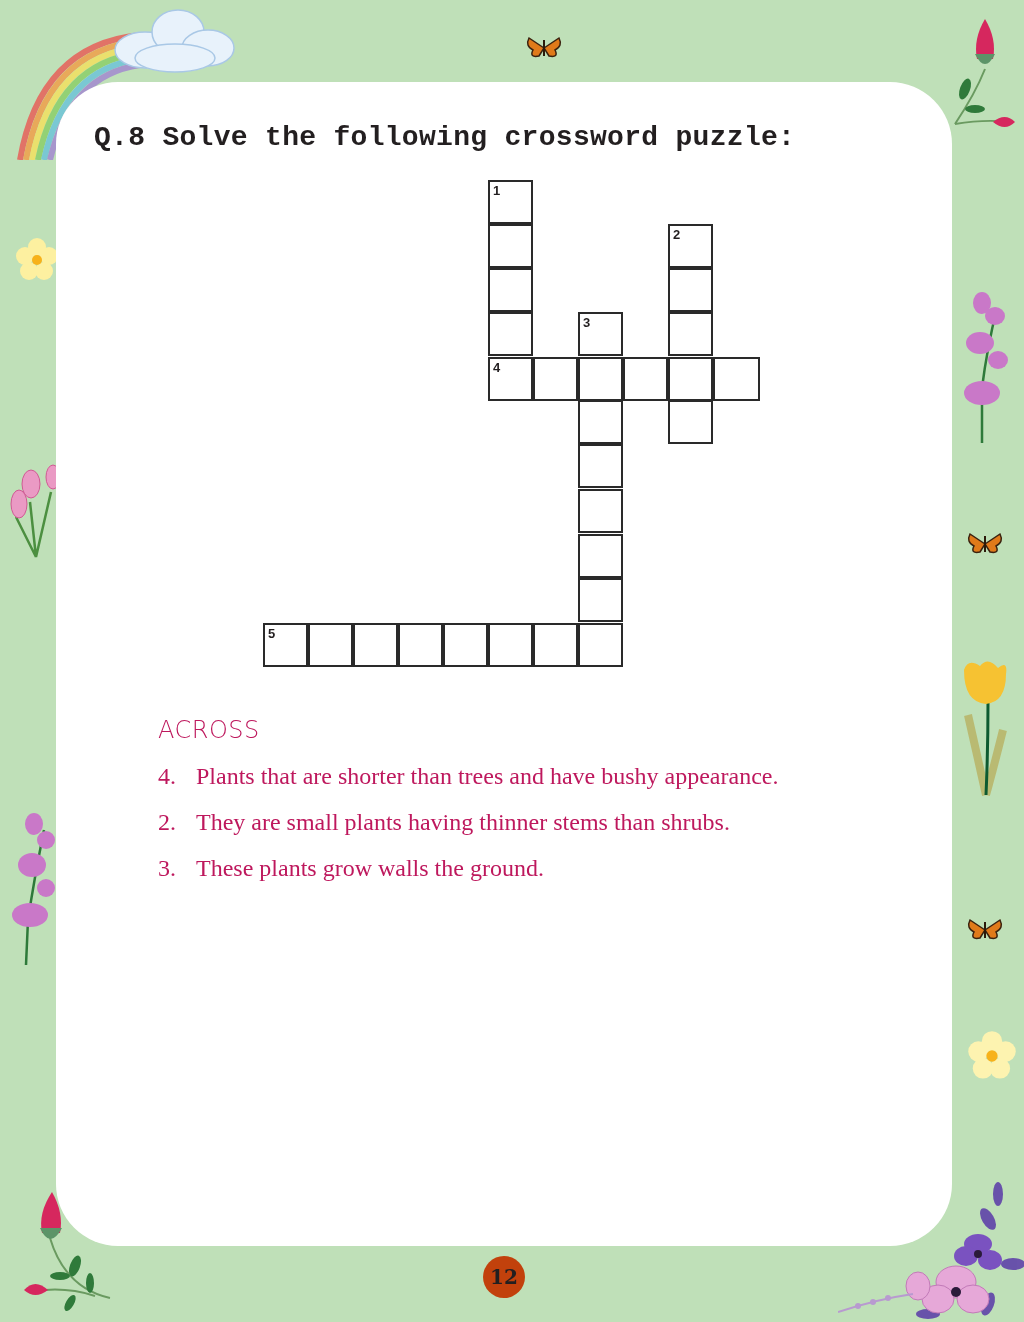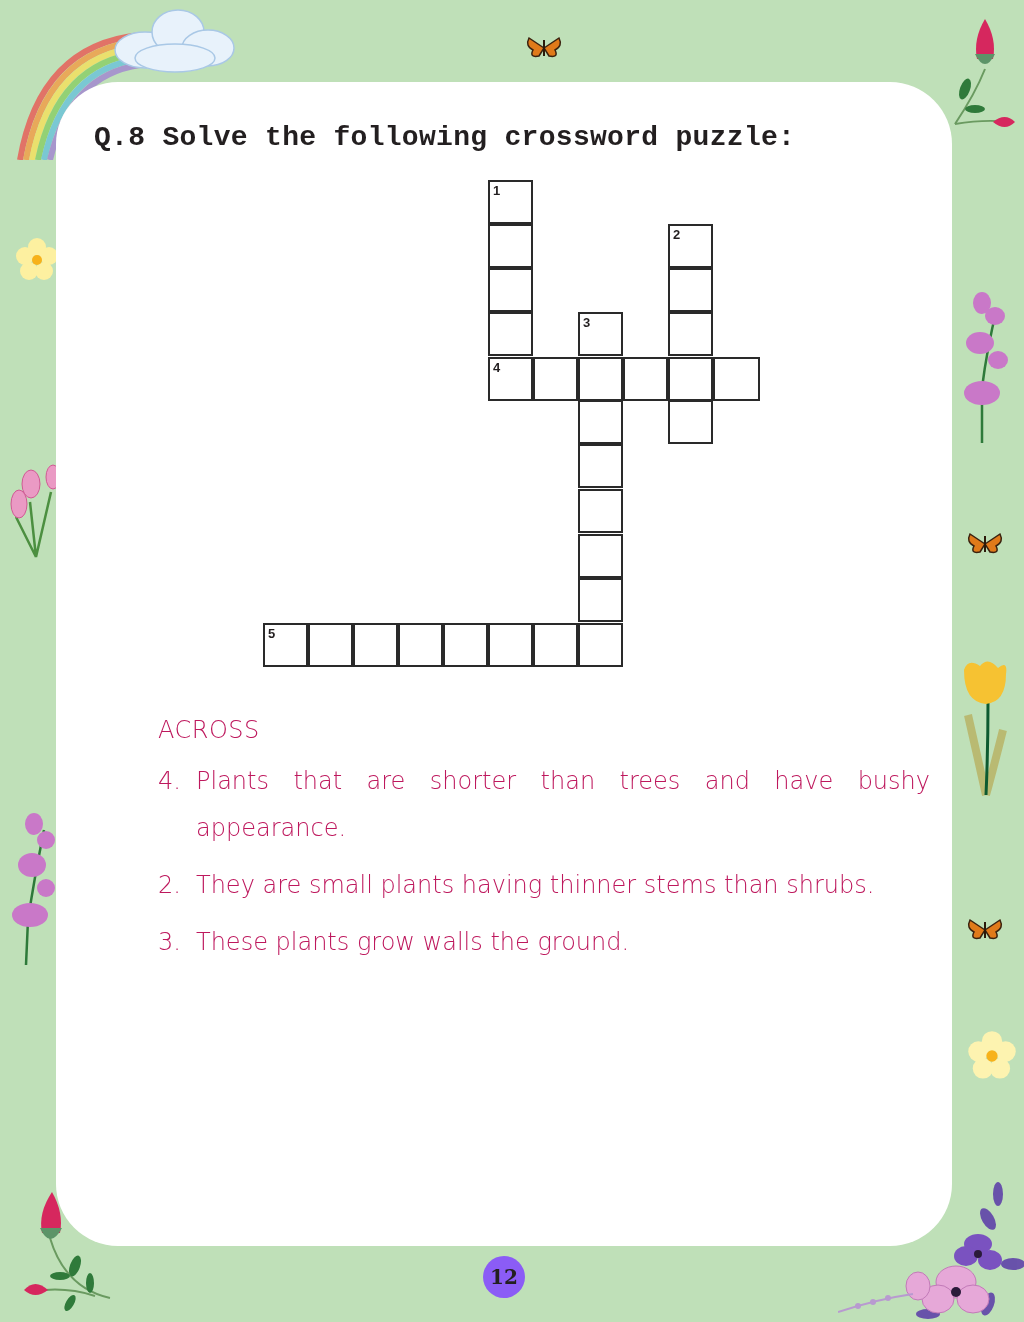--- a/index.html
+++ b/index.html
@@ -27,27 +27,27 @@
     font-family:"Liberation Sans", sans-serif; font-weight:bold; font-size:13px; color:#231f20;
   }
   .clues {
     position:absolute; left:158px; top:688px; width:772px;
     font-family:"DejaVu Sans", sans-serif; font-size:24px; color:#be185d;
     font-weight:300;
     margin-top:24px;
   }
   .heading { margin:0 0 10px 0; line-height:36px; letter-spacing:0.5px; }
   .clue {
-    margin:0 0 10px 0; line-height:47px; text-align:justify;
-    padding-left:38px; text-indent:-38px;
+    margin:0 0 10px 0; line-height:36px; text-align:justify;
+    padding-left:38px; text-indent:-38px;font-family:Liberation Serif, serif;
   }
   .clue .n { display:inline-block; width:38px; text-indent:0; }
   .page-num {
     position:absolute; left:483px; top:1256px; width:42px; height:42px;
-    border-radius:50%; background:#8b5cf6; display:flex; align-items:center; justify-content:center;
+    border-radius:50%; background:#c2410c; display:flex; align-items:center; justify-content:center;
     font-family:"DejaVu Serif", serif; font-weight:bold; font-size:20px; color:#231f20;
   }
   .deco { position:absolute; }
 </style>
 </head>
 <body>
 
 <svg class="deco" style="left:0;top:0" width="250" height="160" viewBox="0 0 250 160">
   <g fill="none" stroke-width="6" opacity="0.85">
     <path d="M20 160 Q40 45 140 35" stroke="#e8605a"></path>

